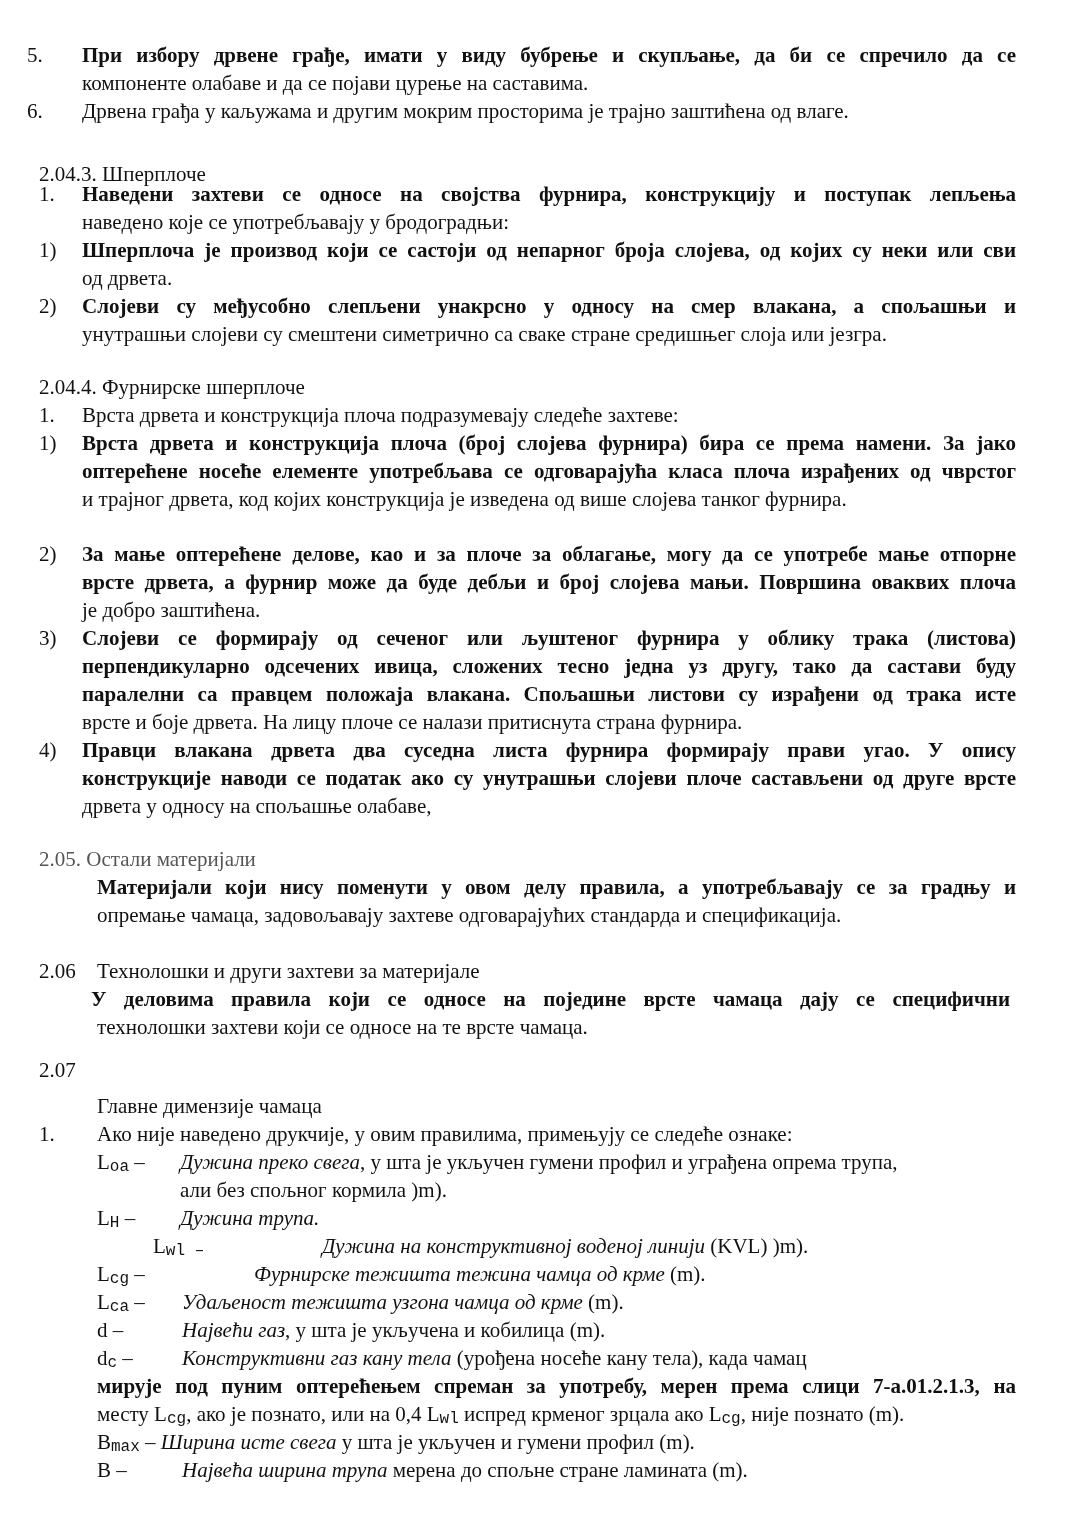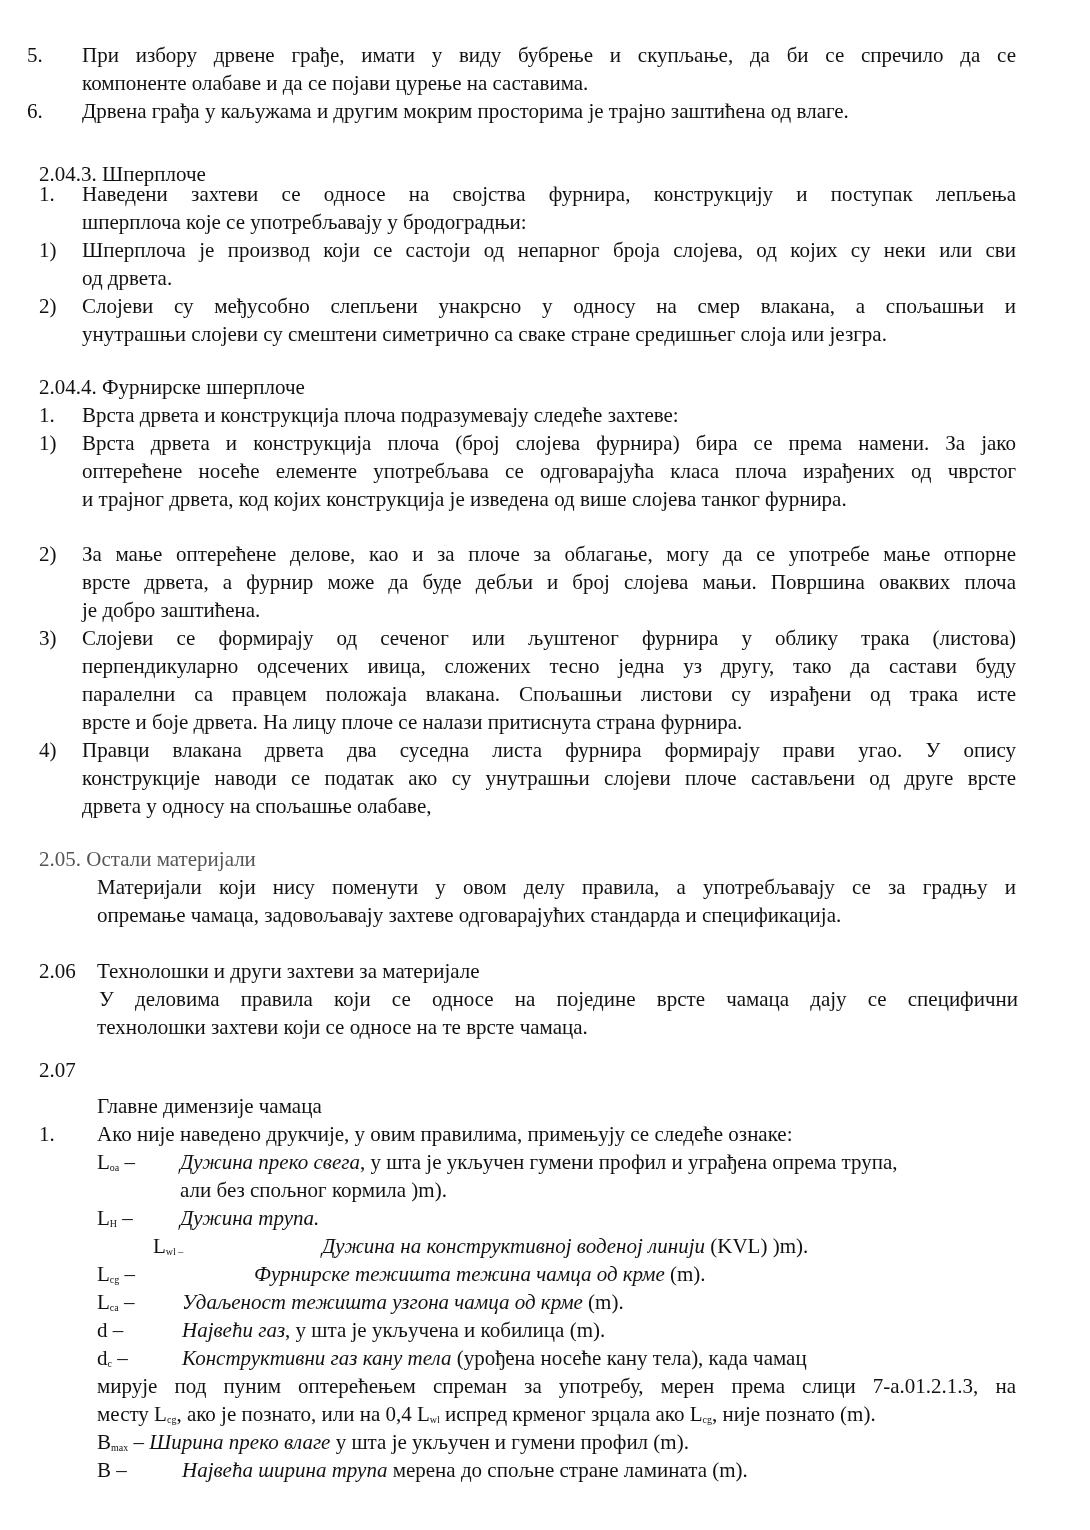--- a/index.html
+++ b/index.html
@@ -2,39 +2,39 @@
 <html><head>
   <meta charset="utf-8">
   <style>
     html, body { margin: 0; padding: 0; background: #ffffff; }
     body {
       width: 1090px; height: 1530px; position: relative; overflow: hidden;
       font-family: "Liberation Serif", "DejaVu Serif", serif;
       font-size: 21px; color: #111; line-height: 28px;
     }
     .ln { position: absolute; white-space: nowrap; }
-    .just { text-align: justify; text-align-last: justify; white-space: normal; }
+    .just { text-align: justify; text-align-last: justify; white-space: normal; font-weight: bold; }
     .num { position: absolute; }
     .it { font-style: italic; }
-    .sub { font-size: 10px; vertical-align: -2px; }
+    .sub { font-size: 16px; vertical-align: -2px; font-family: Liberation Mono, monospace; }
     .gray { color: #555; }
   </style>
 </head>
 <body>
 
 <span class="num" style="left:27px;top:41px">5.</span>
 <div class="ln just" style="left:82px;top:41px;width:934px">При избору дрвене грађе, имати у виду бубрење и скупљање, да би се спречило да се</div>
 <div class="ln" style="left:82px;top:69px">компоненте олабаве и да се појави цурење на саставима.</div>
 <span class="num" style="left:27px;top:97px">6.</span>
 <div class="ln" style="left:82px;top:97px">Дрвена грађа у каљужама и другим мокрим просторима је трајно заштићена од влаге.</div>
 
 <div class="ln" style="left:39px;top:160px">2.04.3. Шперплоче</div>
 <span class="num" style="left:39px;top:180px">1.</span>
 <div class="ln just" style="left:82px;top:180px;width:934px">Наведени захтеви се односе на својства фурнира, конструкцију и поступак лепљења</div>
-<div class="ln" style="left:82px;top:208px">шперплоча које се употребљавају у бродоградњи:</div>
+<div class="ln" style="left:82px;top:208px">наведено које се употребљавају у бродоградњи:</div>
 <span class="num" style="left:39px;top:236px">1)</span>
 <div class="ln just" style="left:82px;top:236px;width:934px">Шперплоча је производ који се састоји од непарног броја слојева, од којих су неки или сви</div>
 <div class="ln" style="left:82px;top:264px">од дрвета.</div>
 <span class="num" style="left:39px;top:292px">2)</span>
 <div class="ln just" style="left:82px;top:292px;width:934px">Слојеви су међусобно слепљени унакрсно у односу на смер влакана, а спољашњи и</div>
 <div class="ln" style="left:82px;top:320px">унутрашњи слојеви су смештени симетрично са сваке стране средишњег слоја или језгра.</div>
 
 <div class="ln" style="left:39px;top:373px">2.04.4. Фурнирске шперплоче</div>
 <span class="num" style="left:39px;top:401px">1.</span>
 <div class="ln" style="left:82px;top:401px">Врста дрвета и конструкција плоча подразумевају следеће захтеве:</div>
@@ -56,21 +56,21 @@
 <div class="ln just" style="left:82px;top:736px;width:934px">Правци влакана дрвета два суседна листа фурнира формирају прави угао. У опису</div>
 <div class="ln just" style="left:82px;top:764px;width:934px">конструкције наводи се податак ако су унутрашњи слојеви плоче састављени од друге врсте</div>
 <div class="ln" style="left:82px;top:792px">дрвета у односу на спољашње олабаве,</div>
 
 <div class="ln gray" style="left:39px;top:845px">2.05. Остали материјали</div>
 <div class="ln just" style="left:97px;top:873px;width:919px">Материјали који нису поменути у овом делу правила, а употребљавају се за градњу и</div>
 <div class="ln" style="left:97px;top:901px">опремање чамаца, задовољавају захтеве одговарајућих стандарда и спецификација.</div>
 
 <span class="num" style="left:39px;top:957px">2.06</span>
 <div class="ln" style="left:97px;top:957px">Технолошки и други захтеви за материјале</div>
-<div class="ln just" style="left:99px;top:985px;width:919px">У деловима правила који се односе на поједине врсте чамаца дају се специфични</div>
+<div class="ln just" style="left:91px;top:985px;width:919px">У деловима правила који се односе на поједине врсте чамаца дају се специфични</div>
 <div class="ln" style="left:97px;top:1013px">технолошки захтеви који се односе на те врсте чамаца.</div>
 
 <span class="num" style="left:39px;top:1056px">2.07</span>
 <div class="ln" style="left:97px;top:1092px">Главне димензије чамаца</div>
 <span class="num" style="left:39px;top:1120px">1.</span>
 <div class="ln" style="left:97px;top:1120px">Ако није наведено друкчије, у овим правилима, примењују се следеће ознаке:</div>
 
 <div class="ln" style="left:97px;top:1148px">
   <span>L</span><span class="sub">oa</span><span> –</span>
 </div>
@@ -117,19 +117,19 @@
 </div>
 <div class="ln" style="left:182px;top:1344px">
   <span class="it">Конструктивни газ кану тела</span><span> (урођена носеће кану тела), када чамац</span>
 </div>
 <div class="ln just" style="left:97px;top:1372px;width:919px"> мирује под пуним оптерећењем спреман за употребу, мерен према слици 7-а.01.2.1.3, на</div>
 <div class="ln" style="left:97px;top:1400px">
   <span>месту L</span><span class="sub">cg</span><span>, ако је познато, или на 0,4 L</span><span class="sub">wl</span><span> испред крменог зрцала ако L</span><span class="sub">cg</span><span>, није познато (m).</span>
 </div>
 
 <div class="ln" style="left:97px;top:1428px">
-  <span>B</span><span class="sub">max</span><span> – </span><span class="it">Ширина преко влаге</span><span> у шта је укључен и гумени профил (m).</span>
+  <span>B</span><span class="sub">max</span><span> – </span><span class="it">Ширина исте свега</span><span> у шта је укључен и гумени профил (m).</span>
 </div>
 
 <div class="ln" style="left:97px;top:1456px">B –</div>
 <div class="ln" style="left:182px;top:1456px">
   <span class="it">Највећа ширина трупа</span><span> мерена до спољне стране ламината (m).</span>
 </div>
 
 </body></html>

